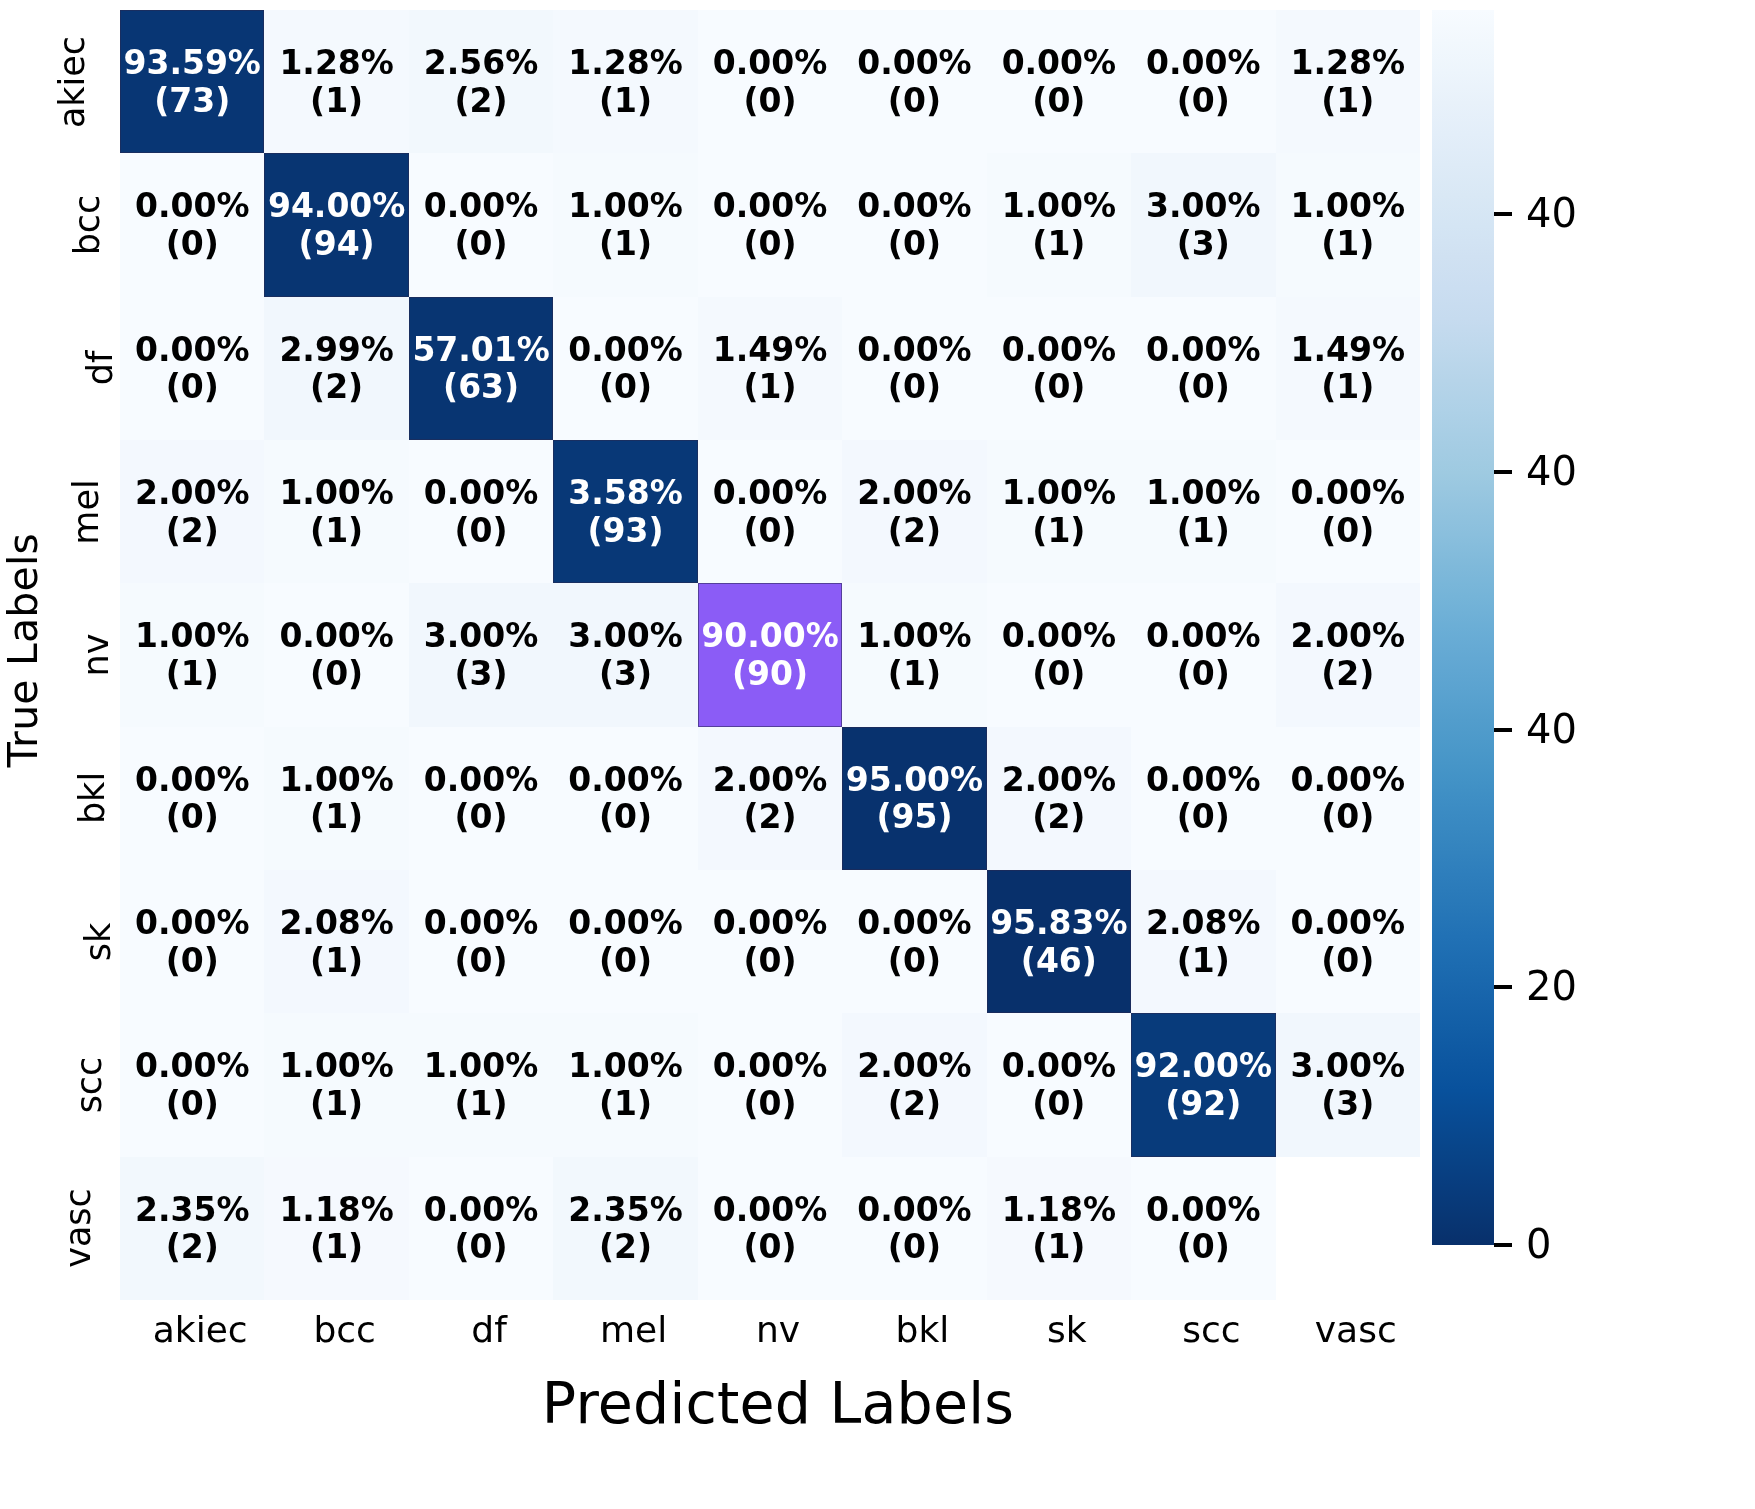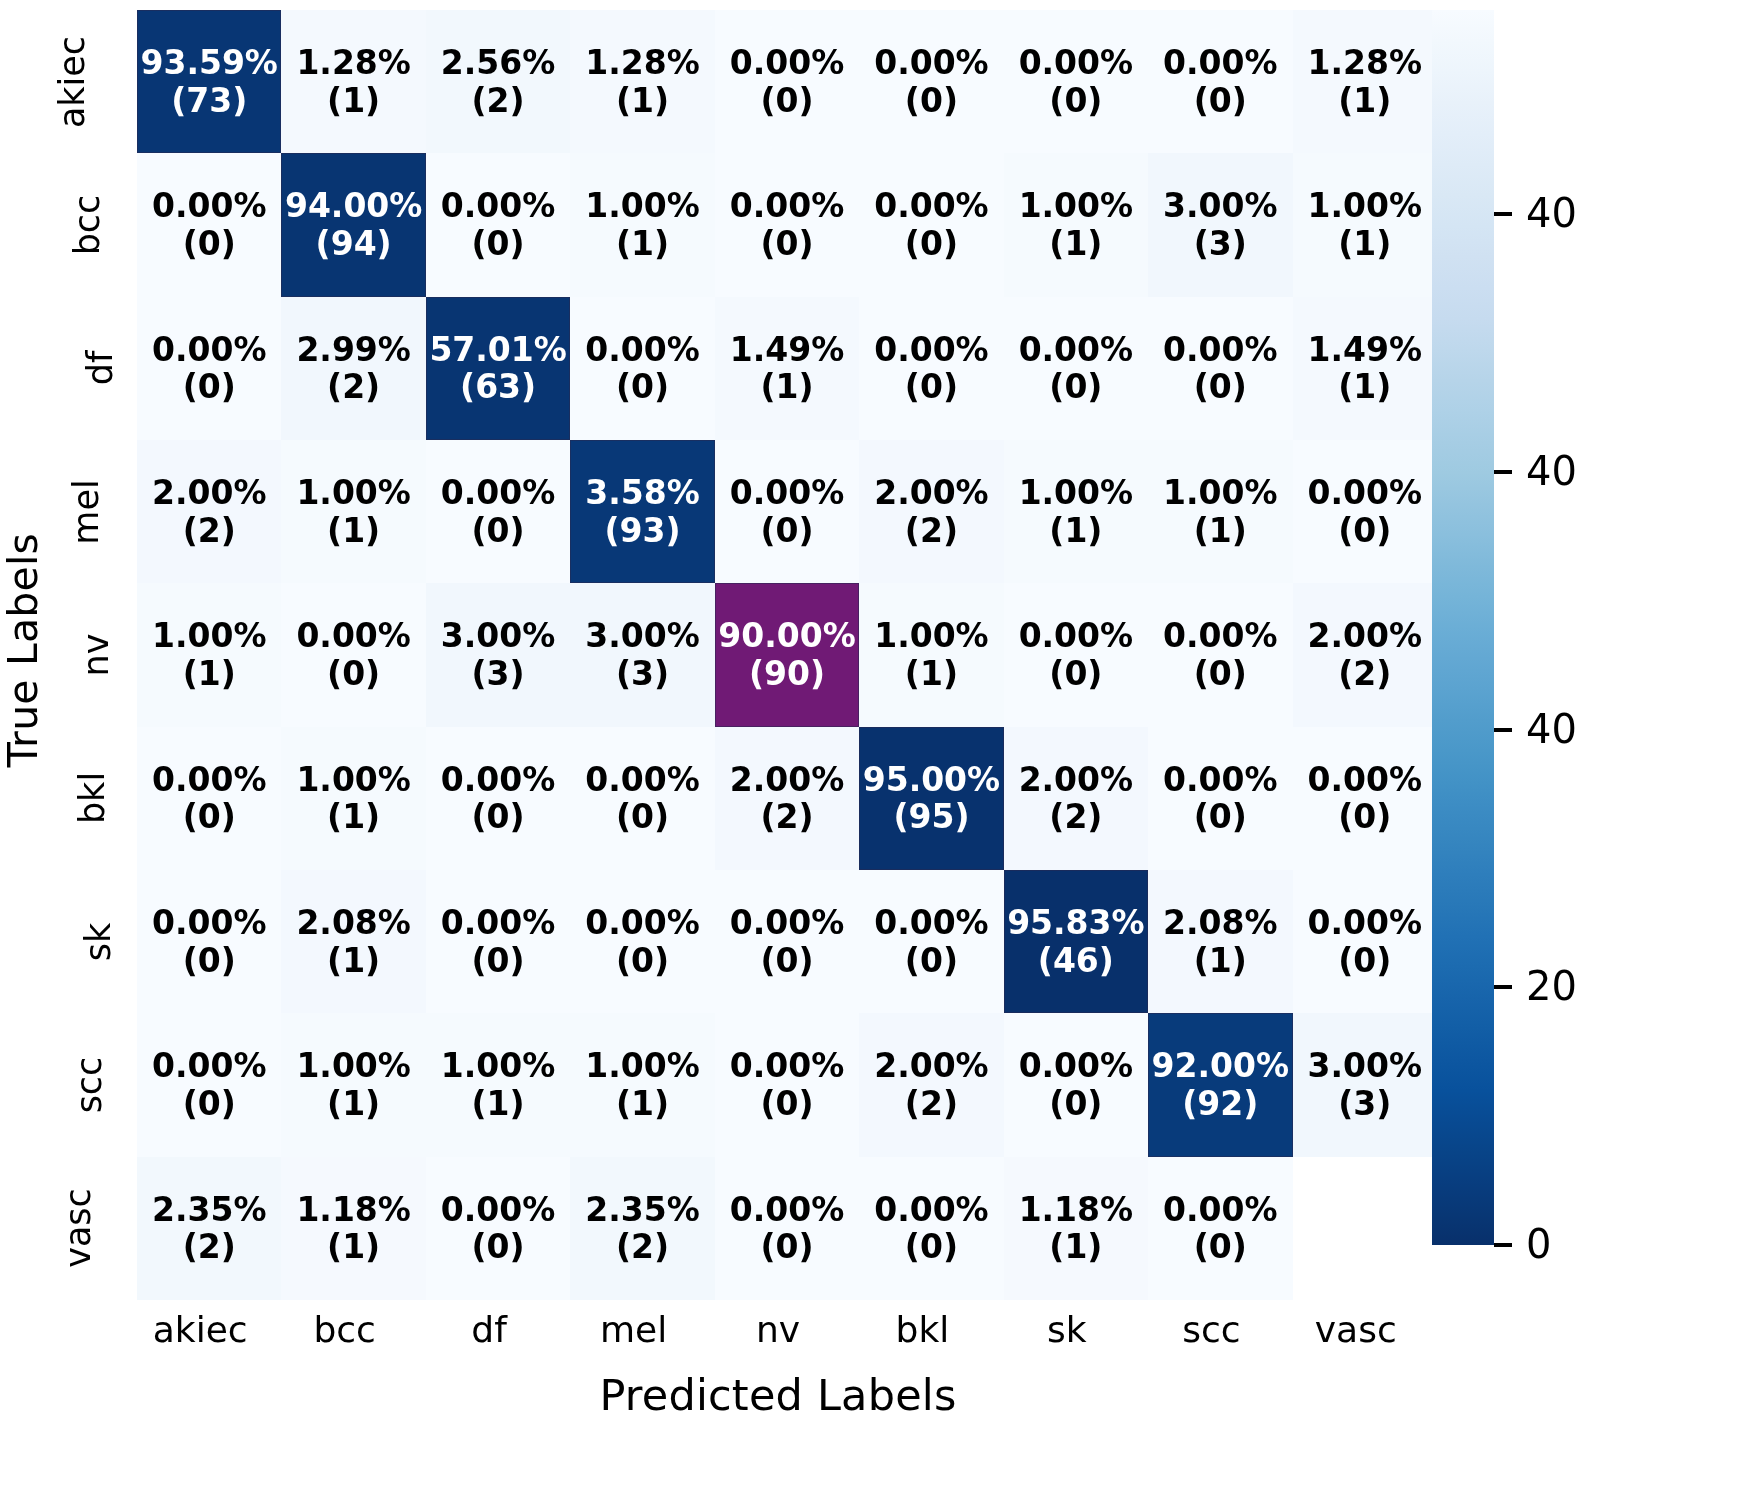--- a/index.html
+++ b/index.html
@@ -61,21 +61,21 @@
   #yticks .ytick span {
     transform: rotate(-90deg);
     white-space: nowrap;
     font-size: 35px;
     color: #000;
   }
 
   
   #grid {
     position: absolute;
-    left: 137px;
+    left: 120px;
     top: 10px;
     width: 1300px;
     height: 1290px;
     display: grid;
     grid-template-columns: repeat(9, 1fr);
     grid-template-rows: repeat(9, 1fr);
     background: #ffffff;
   }
   .cell {
     position: relative;
@@ -116,21 +116,21 @@
   
   #xlabel {
     position: absolute;
     left: 128px;
     top: 1370px;
     width: 1300px;
     height: 60px;
     display: flex;
     align-items: flex-start;
     justify-content: center;
-    font-size: 43px;
+    font-size: 57px;
     color: #000;
     letter-spacing: 0.2px;
     text-align: right;
   }
 
   
   #colorbar {
     position: absolute;
     left: 1432px;
     top: 10px;
@@ -364,21 +364,21 @@
         <span class="cnt">(0)</span>
       </div>
       <div class="cell" style="background: rgb(241, 247, 253); color: rgb(0, 0, 0);">
         <span class="pct">3.00%</span>
         <span class="cnt">(3)</span>
       </div>
       <div class="cell" style="background: rgb(241, 247, 253); color: rgb(0, 0, 0);">
         <span class="pct">3.00%</span>
         <span class="cnt">(3)</span>
       </div>
-      <div class="cell diag" style="background: #701a75; color: rgb(255, 255, 255);">
+      <div class="cell diag" style="background: #8b5cf6; color: rgb(255, 255, 255);">
         <span class="pct">90.00%</span>
         <span class="cnt">(90)</span>
       </div>
       <div class="cell" style="background: rgb(245, 250, 254); color: rgb(0, 0, 0);">
         <span class="pct">1.00%</span>
         <span class="cnt">(1)</span>
       </div>
       <div class="cell" style="background: rgb(247, 251, 255); color: rgb(0, 0, 0);">
         <span class="pct">0.00%</span>
         <span class="cnt">(0)</span>

